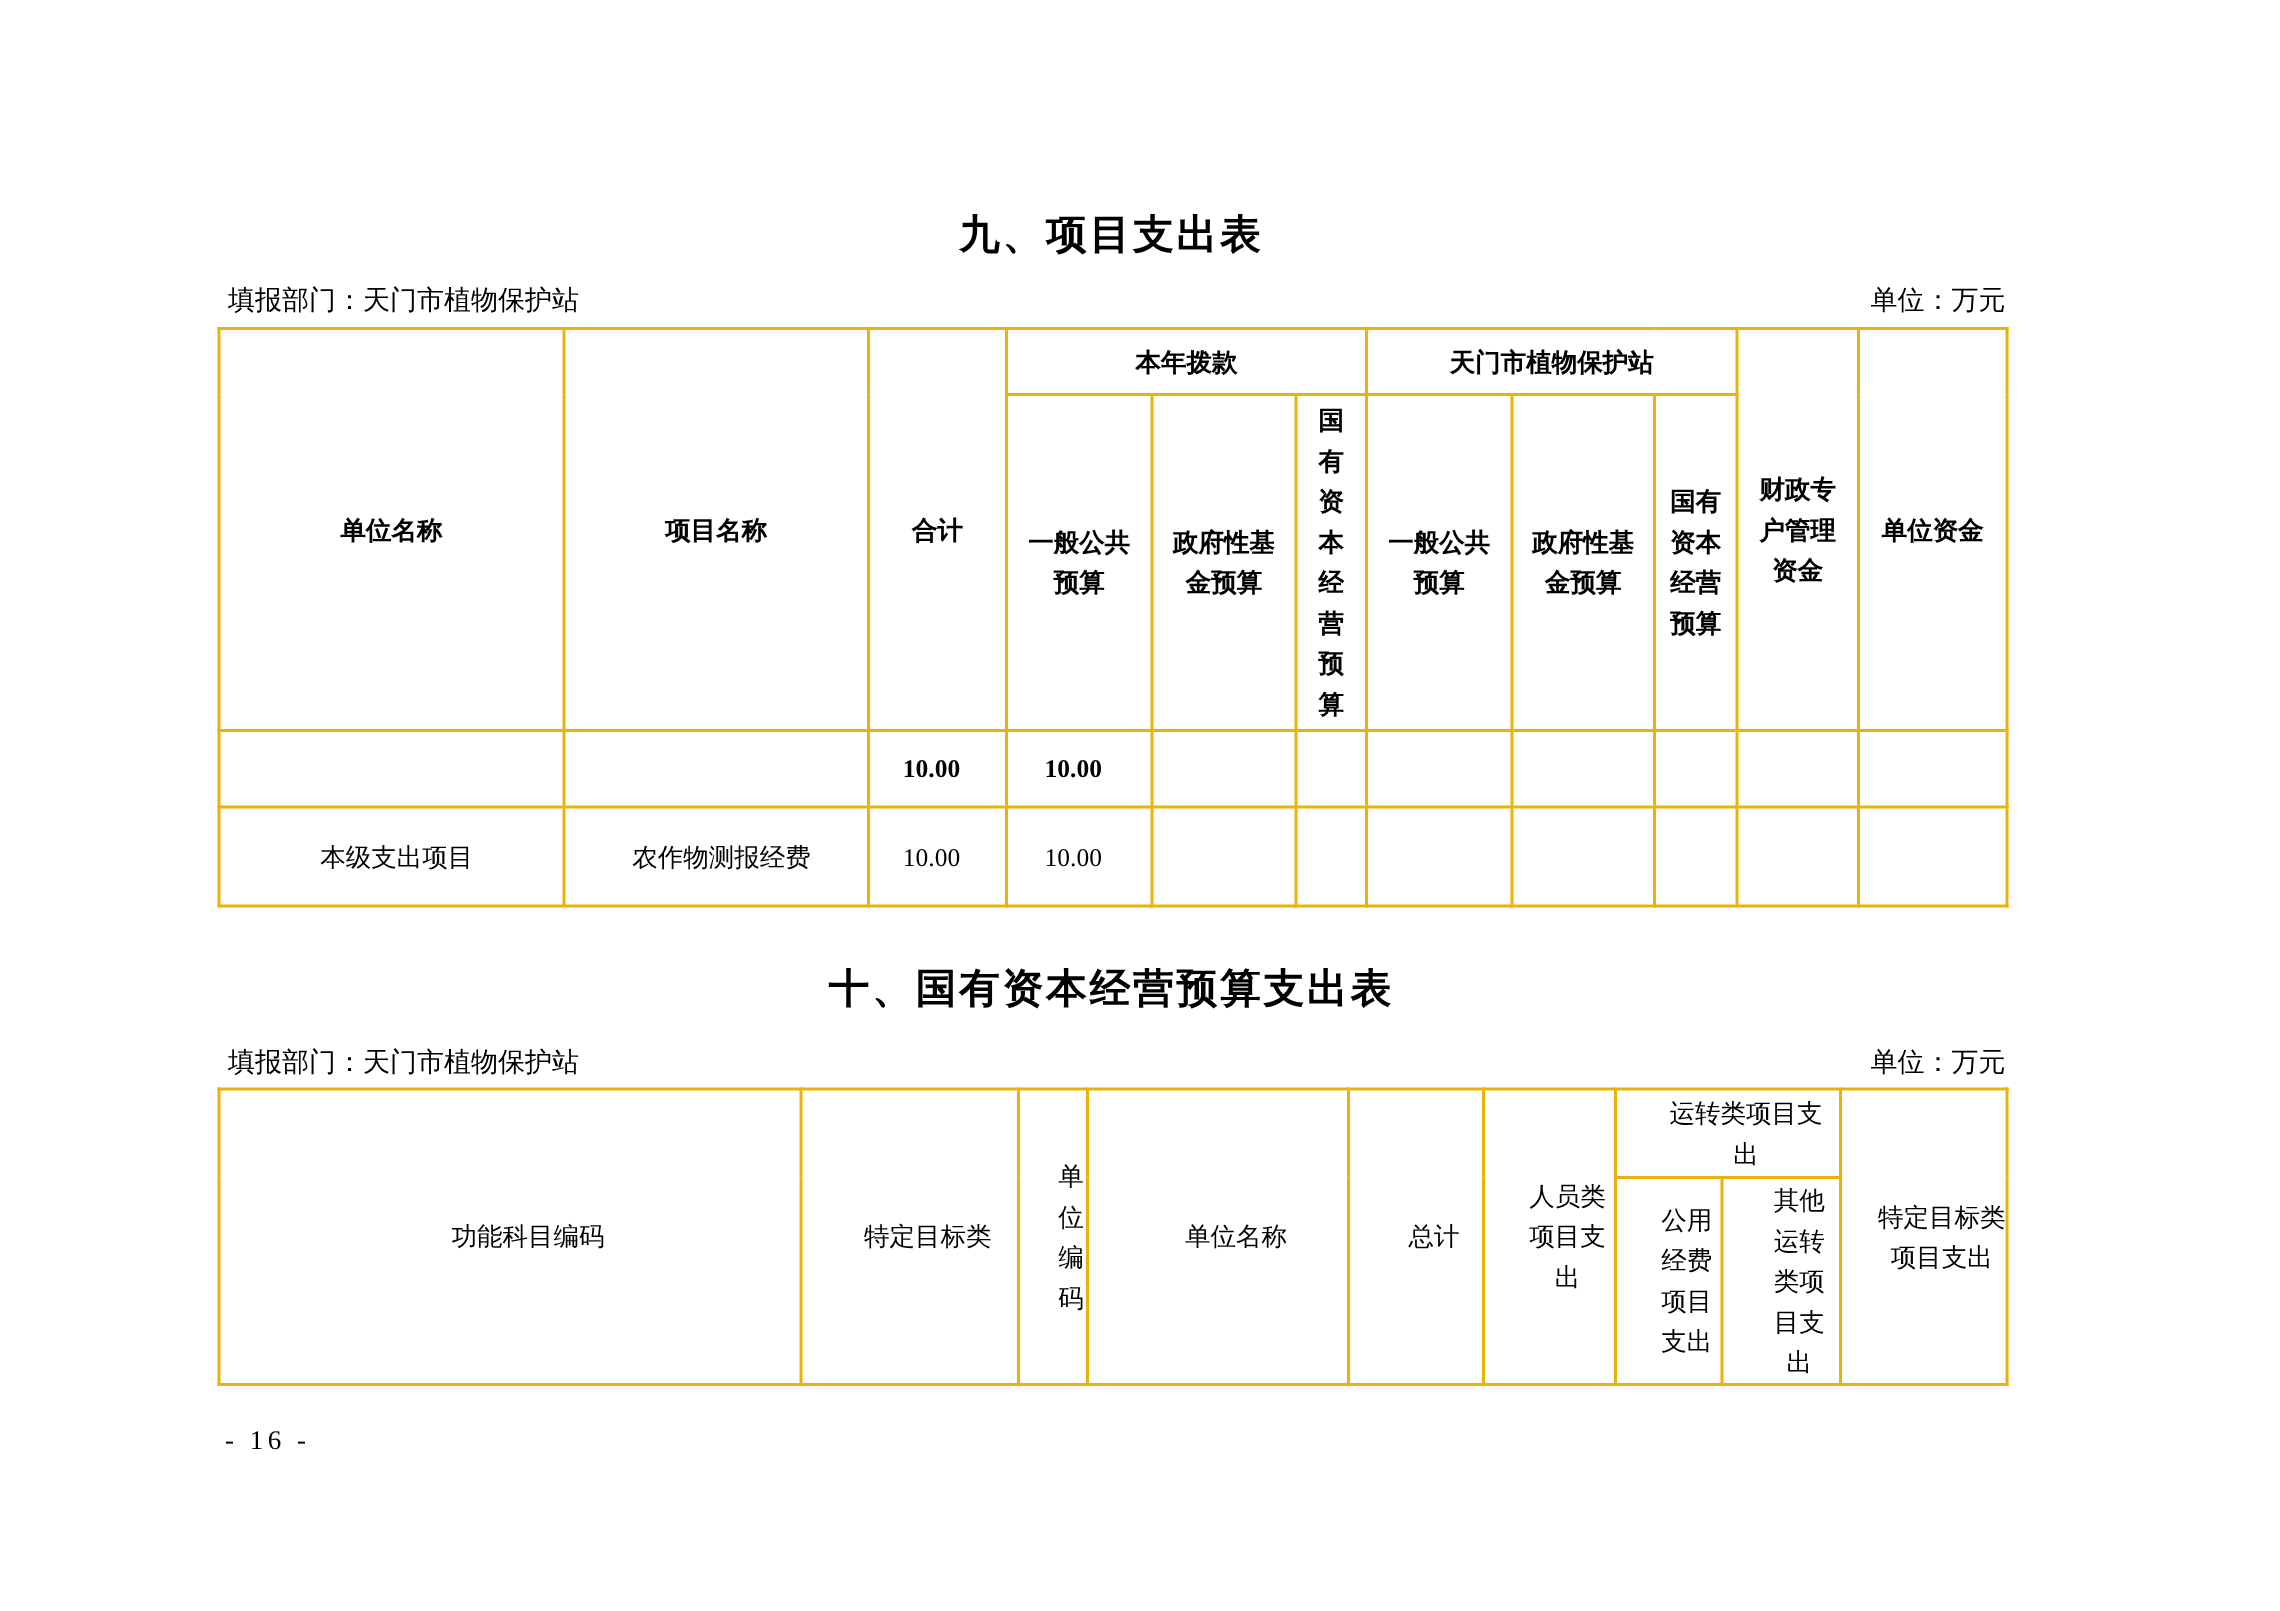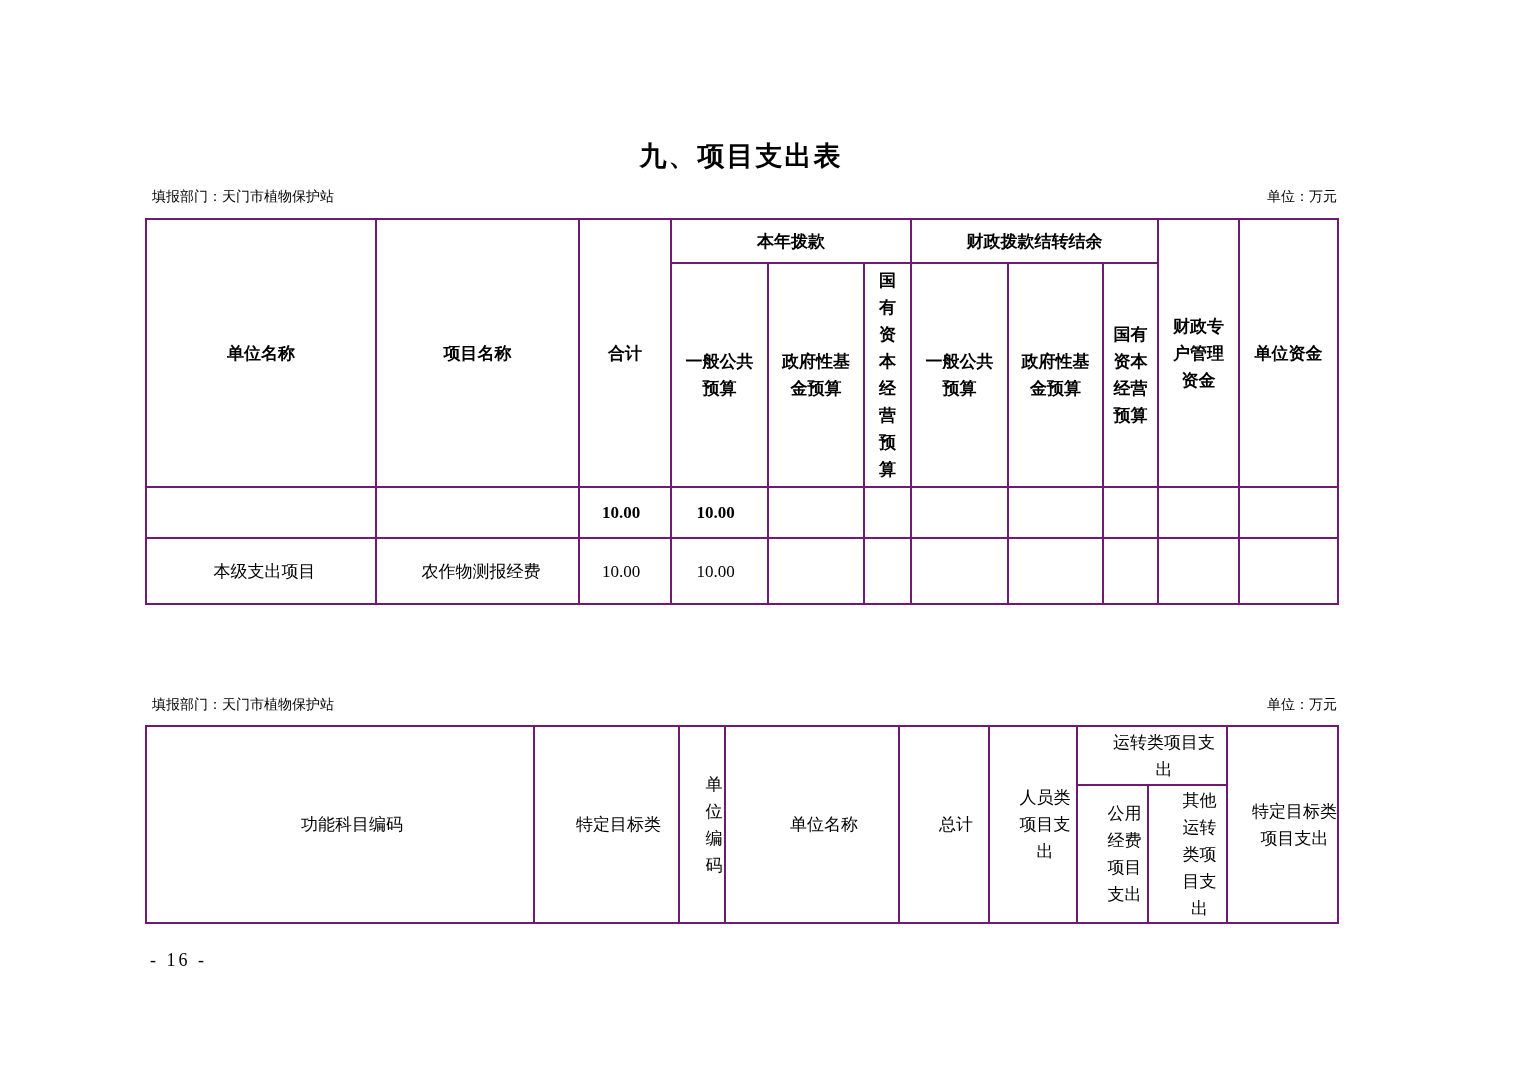--- a/index.html
+++ b/index.html
@@ -24,40 +24,40 @@
     font-size: 27px;
     font-weight: bold;
     letter-spacing: 2px;
     white-space: nowrap;
   }
   .title-1 { top: 138px; }
   .title-2 { top: 641px; }
 
   .meta-row {
     position: absolute;
-    font-size: 14px;
+    font-size: 18px;
     display: flex;
     justify-content: space-between;
     align-items: center;
   }
   .meta-1 { top: 188px; }
   .meta-2 { top: 696px; }
   .meta-row .dept { padding-left: 7px; }
 
   table.tbl {
     position: absolute;
     border-collapse: collapse;
     table-layout: fixed;
     width: 1192px;
     font-size: 17px;
   }
   .tbl-1 { top: 218px; }
   .tbl-2 { top: 725px; }
   table.tbl td {
-    border: 2px solid #701a75;
+    border: 2px solid #eab308;
     text-align: center;
     vertical-align: middle;
     line-height: 27px;
     overflow: hidden;
   }
   .pre { white-space: pre-line; }
   .tight { line-height: 26px; }
 
   
   .tbl-1 td { font-weight: bold; }
@@ -107,21 +107,21 @@
         <col style="width:55px">
       <col style="width:81px">
         <col style="width:99px">
     </colgroup>
     <tbody>
         <tr class="band-row">
       <td rowspan="2">单位名称</td>
       <td rowspan="2">项目名称</td>
       <td rowspan="2">合计</td>
       <td colspan="3">本年拨款</td>
-      <td colspan="3">财政拨款结转结余</td>
+      <td colspan="3">天门市植物保护站</td>
       <td rowspan="2" class="pre">财政专
 户管理
 资金</td>
       <td rowspan="2">单位资金</td>
     </tr>
     <tr class="sub-row">
       <td class="pre">一般公共
 预算</td>
       <td class="pre">政府性基
 金预算</td>
@@ -164,20 +164,21 @@
       <td></td>
       <td></td>
       <td></td>
       <td></td>
       <td></td>
       <td></td>
     </tr>
   </tbody>
     </table>
 
+  <div class="doc-title content-col title-2">十、国有资本经营预算支出表</div>
 
   <div class="meta-row content-col meta-2">
     <span class="dept">填报部门：天门市植物保护站</span>
     <span class="unit">单位：万元</span>
   </div>
 
   <table class="tbl tbl-2 content-col">
     <colgroup>
       <col style="width:388px">
         <col style="width:145px">

